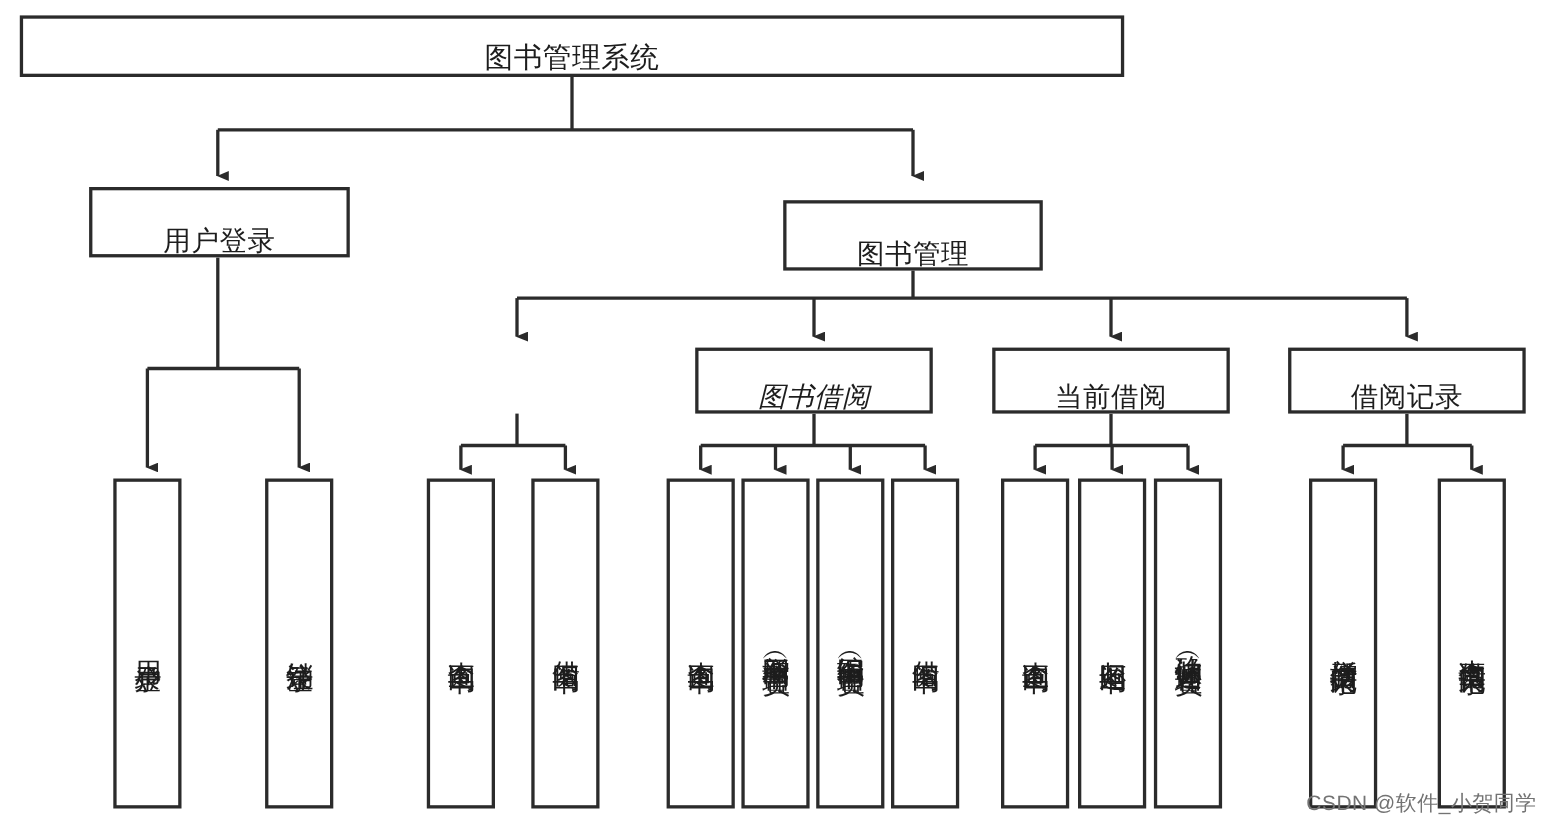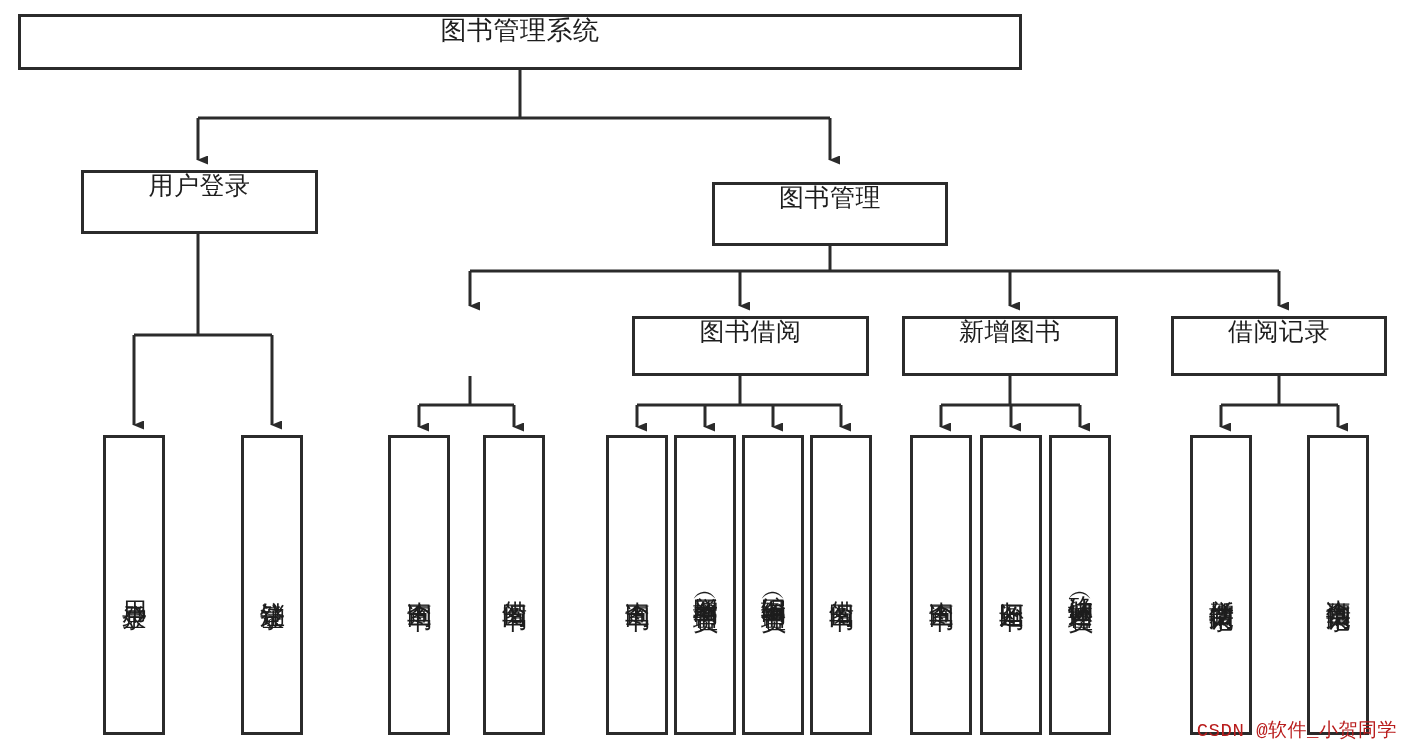--- a/index.html
+++ b/index.html
@@ -20,21 +20,21 @@
     left:0; top:0;
     width:1405px; height:747px;
     pointer-events:none;
   }
   .node{
     position:absolute;
     box-sizing:border-box;
     background:#ffffff;
     border:3px solid #2b2b2b;
     display:flex;
-    align-items:flex-start;
+    align-items:flex-end;
     justify-content:center;
     color:#1d1d1d;
   }
   .node.root{ border-width:3px; }
   .node .label{
     display:block;
     text-align:center;
     line-height:1.02;
     letter-spacing:0.5px;
     white-space:nowrap;
@@ -56,24 +56,24 @@
     line-height:1.12;
     letter-spacing:2px;
     white-space:normal;
     max-height:290px;
   }
   #watermark{
     position:absolute;
     right:8px;
     bottom:4px;
     font-size:19px;
-    color:#b91c1c;
+    color:#737373;
     letter-spacing:0.5px;
     white-space:nowrap;
-    font-family:Liberation Mono, monospace;
+    font-family:Liberation Sans, sans-serif;
   }
 </style>
 </head>
 <body>
 
 <div id="canvas">
 
   <svg id="edges" viewBox="0 0 1405 747" width="1405" height="747">
     <defs>
       <marker id="arrowhead" markerWidth="9" markerHeight="11" refX="4.5" refY="10" orient="auto" markerUnits="userSpaceOnUse">
@@ -128,25 +128,25 @@
     <span class="label">图书管理系统</span>
   </div>
 
   <div class="node horiz" style="left:81px;top:170px;width:237px;height:64px;">
     <span class="label">用户登录</span>
   </div>
   <div class="node horiz" style="left:712px;top:182px;width:236px;height:64px;">
     <span class="label">图书管理</span>
   </div>
 
-  <div class="node horiz" style="left:632px;top:316px;width:237px;height:60px;">
+  <div class="node horiz" style="left:632px;top:316px;width:216px;height:60px;font-style:italic;">
     <span class="label">图书借阅</span>
   </div>
   <div class="node horiz" style="left:902px;top:316px;width:216px;height:60px;">
-    <span class="label">新增图书</span>
+    <span class="label">当前借阅</span>
   </div>
   <div class="node horiz" style="left:1171px;top:316px;width:216px;height:60px;">
     <span class="label">借阅记录</span>
   </div>
 
   <div class="node vert" style="left:103px;top:435px;width:62px;height:300px;">
     <span class="label">用户登录</span>
   </div>
   <div class="node vert" style="left:241px;top:435px;width:62px;height:300px;">
     <span class="label">注销登录</span>

